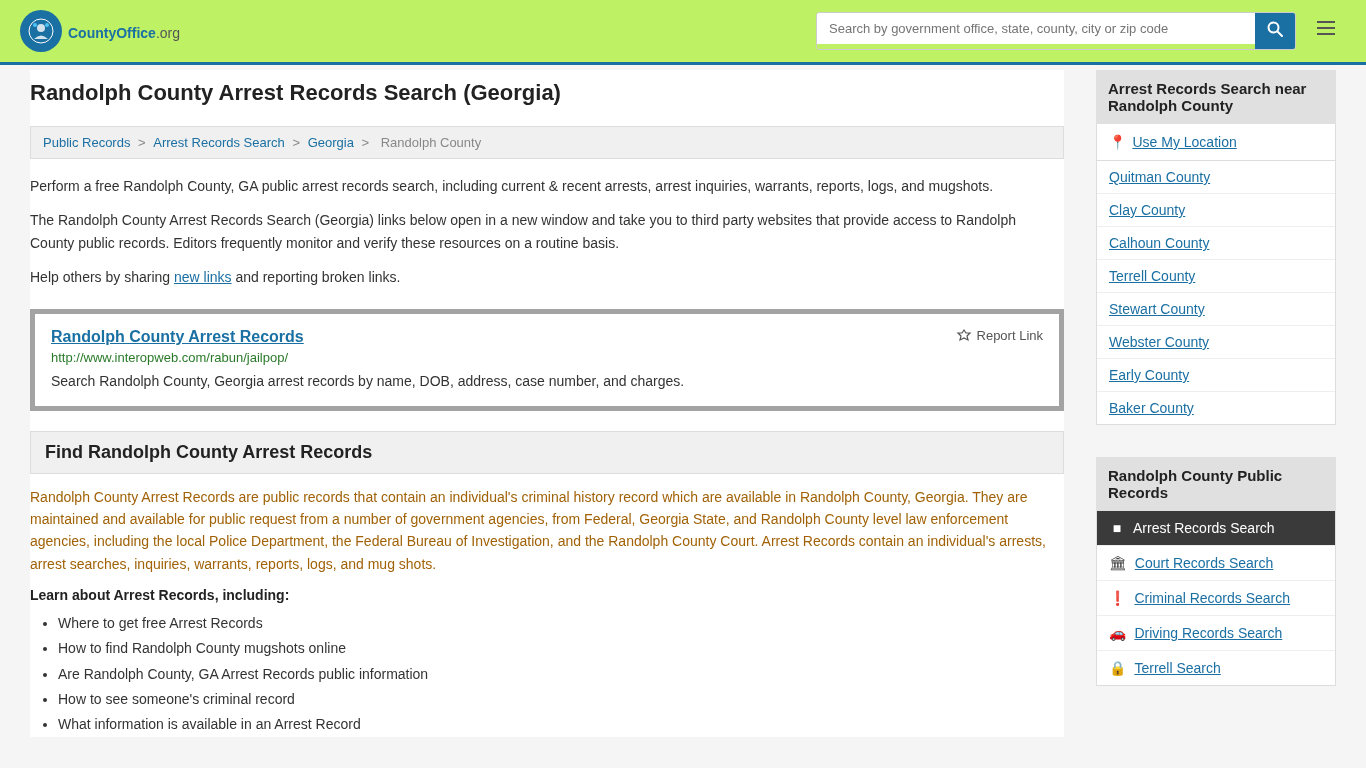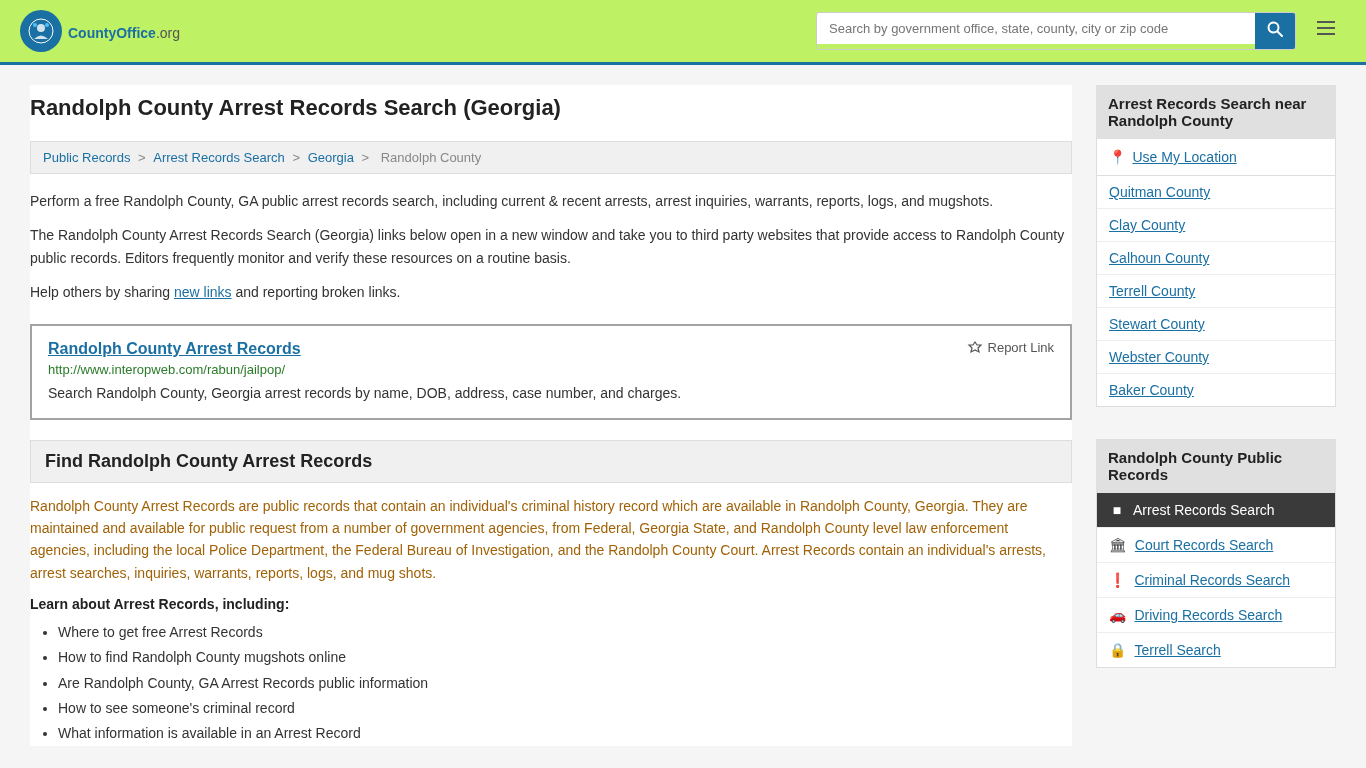--- a/index.html
+++ b/index.html
@@ -76,23 +76,23 @@
       cursor: pointer;
       font-size: 22px;
       color: #555;
       padding: 4px 8px;
     }
 
     
     .main-container {
       max-width: 1366px;
       margin: 0 auto;
-      padding: 20px 30px;
-      display: flex;
-      gap: 24px;
+      padding: 5px 30px;
+      display: flex;
+      gap: 32px;
     }
     .content-area {
       flex: 1;
       background: #fff;
       min-width: 0;
     }
     .sidebar {
       width: 240px;
       flex-shrink: 0;
     }
@@ -128,21 +128,21 @@
       line-height: 1.6;
       margin-bottom: 12px;
     }
     .desc-text a {
       color: #1a6fa3;
       text-decoration: underline;
     }
 
     
     .record-card {
-      border: 2px solid #a3a3a3;
+      border: 5px solid #a3a3a3;
       margin: 20px 0;
       padding: 14px 16px;
       background: #fff;
     }
     .record-card-header {
       display: flex;
       justify-content: space-between;
       align-items: flex-start;
       margin-bottom: 4px;
     }
@@ -398,20 +398,21 @@
         <span class="pin-icon">📍</span>
         <a href="#">Use My Location</a>
       </div>
       <div class="sidebar-link-list">
         <div class="sidebar-link-item"><a href="#">Quitman County</a></div>
         <div class="sidebar-link-item"><a href="#">Clay County</a></div>
         <div class="sidebar-link-item"><a href="#">Calhoun County</a></div>
         <div class="sidebar-link-item"><a href="#">Terrell County</a></div>
         <div class="sidebar-link-item"><a href="#">Stewart County</a></div>
         <div class="sidebar-link-item"><a href="#">Webster County</a></div>
+        <div class="sidebar-link-item"><a href="#">Early County</a></div>
         <div class="sidebar-link-item"><a href="#">Baker County</a></div>
       </div>
     </div>
 
     <div class="pub-records-section">
       <div class="pub-records-title">Randolph County Public Records</div>
       <div class="pub-records-list">
 
         <div class="pub-record-item active">
           <span class="pub-record-icon">■</span>

